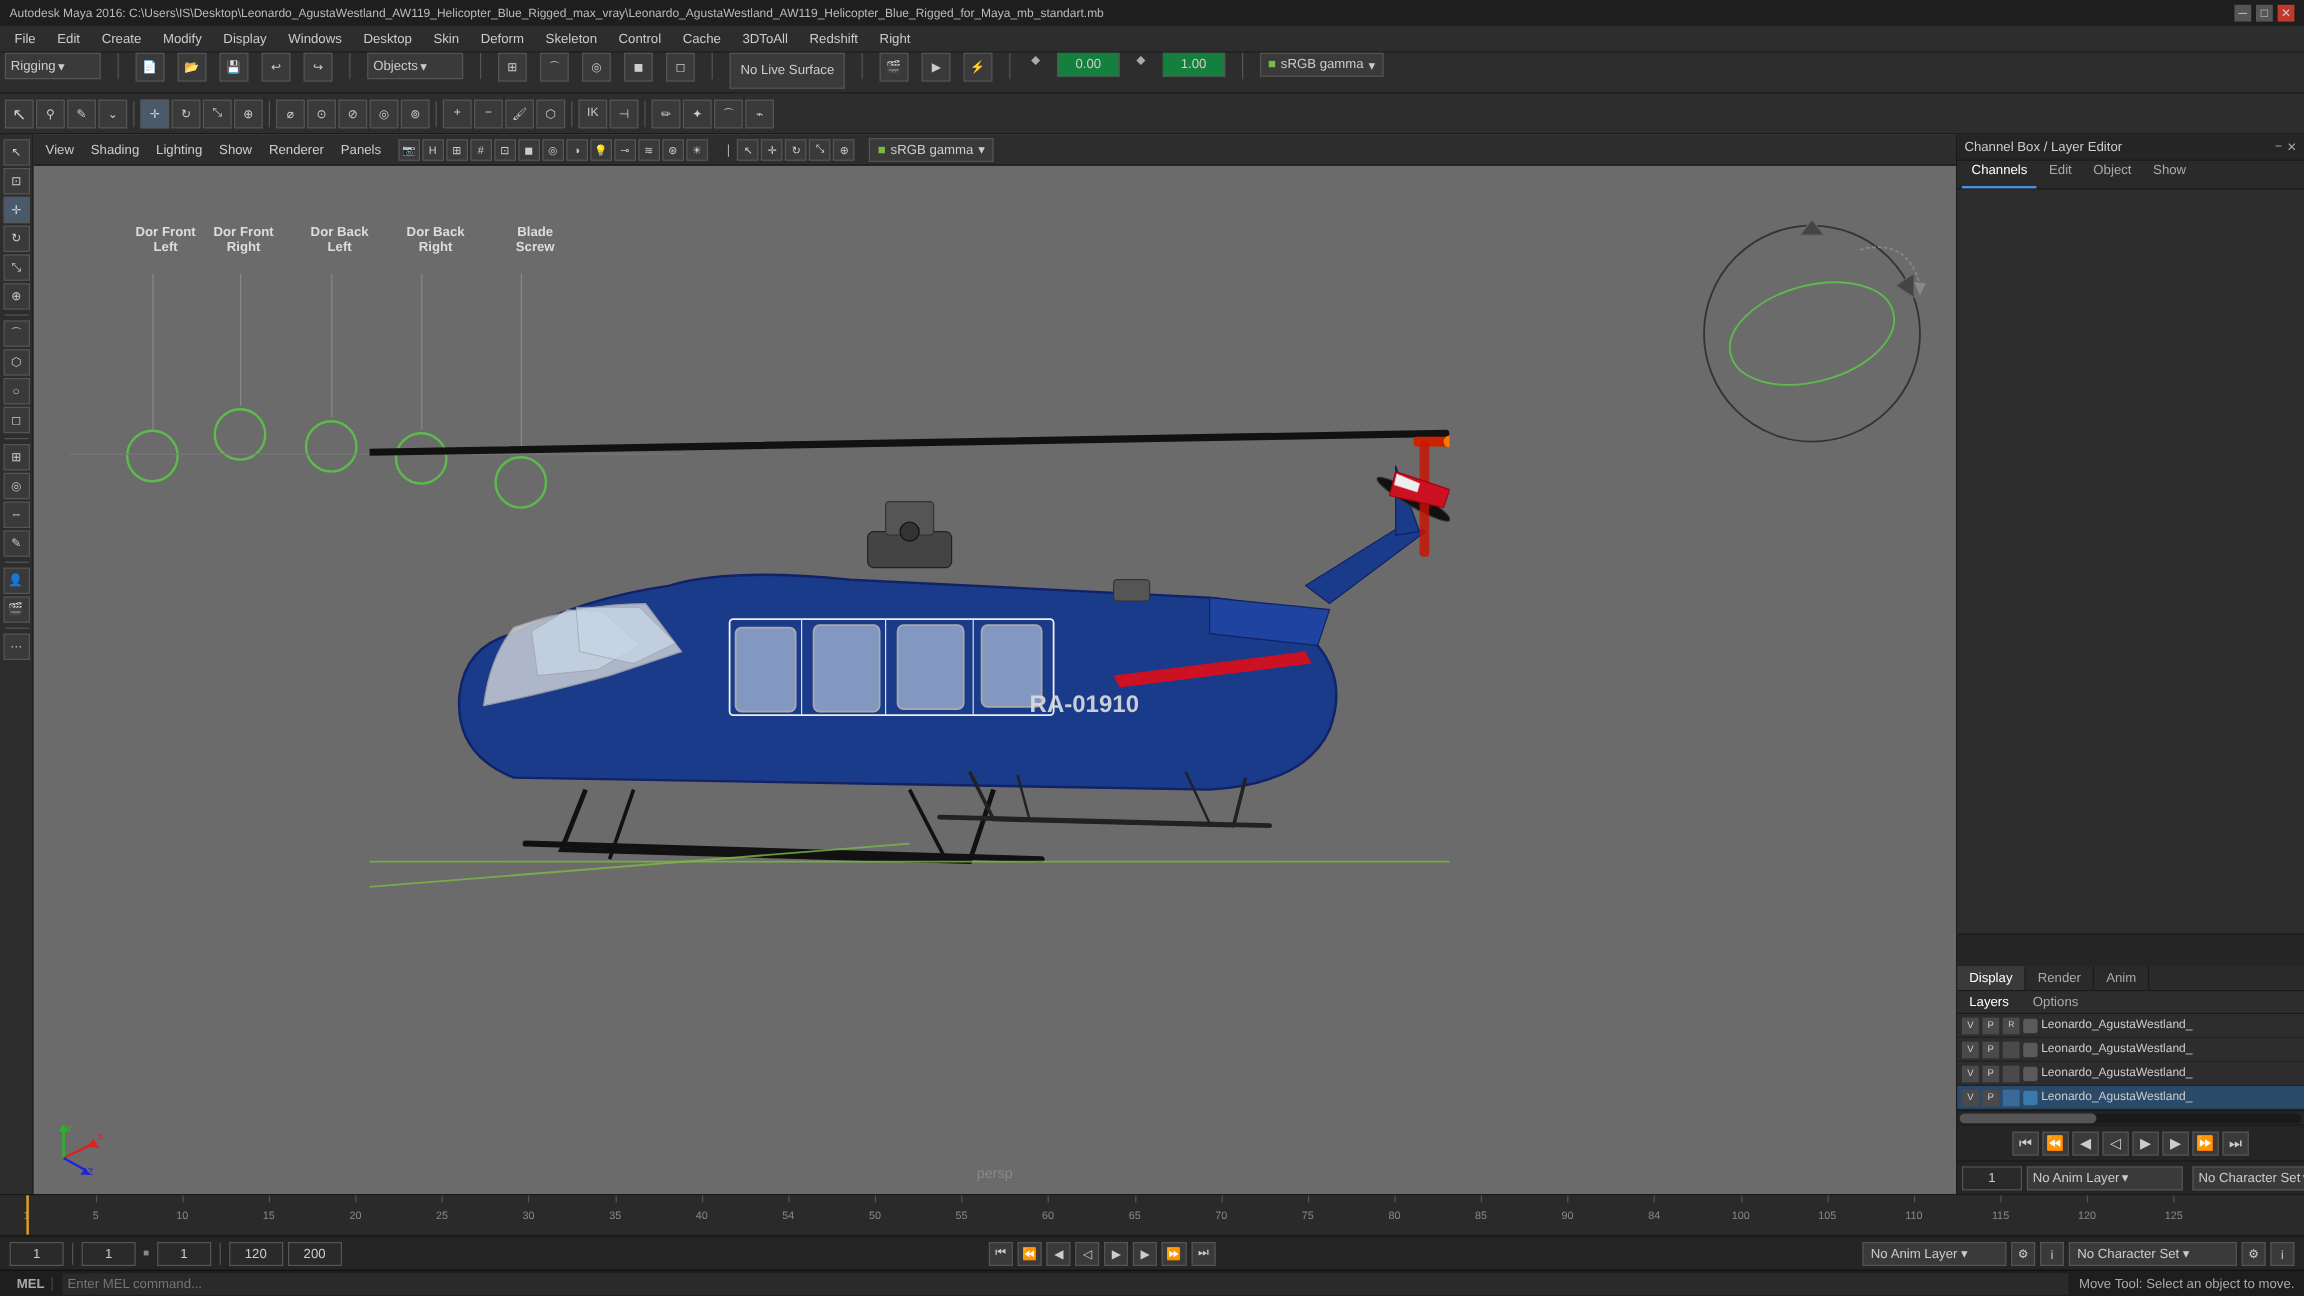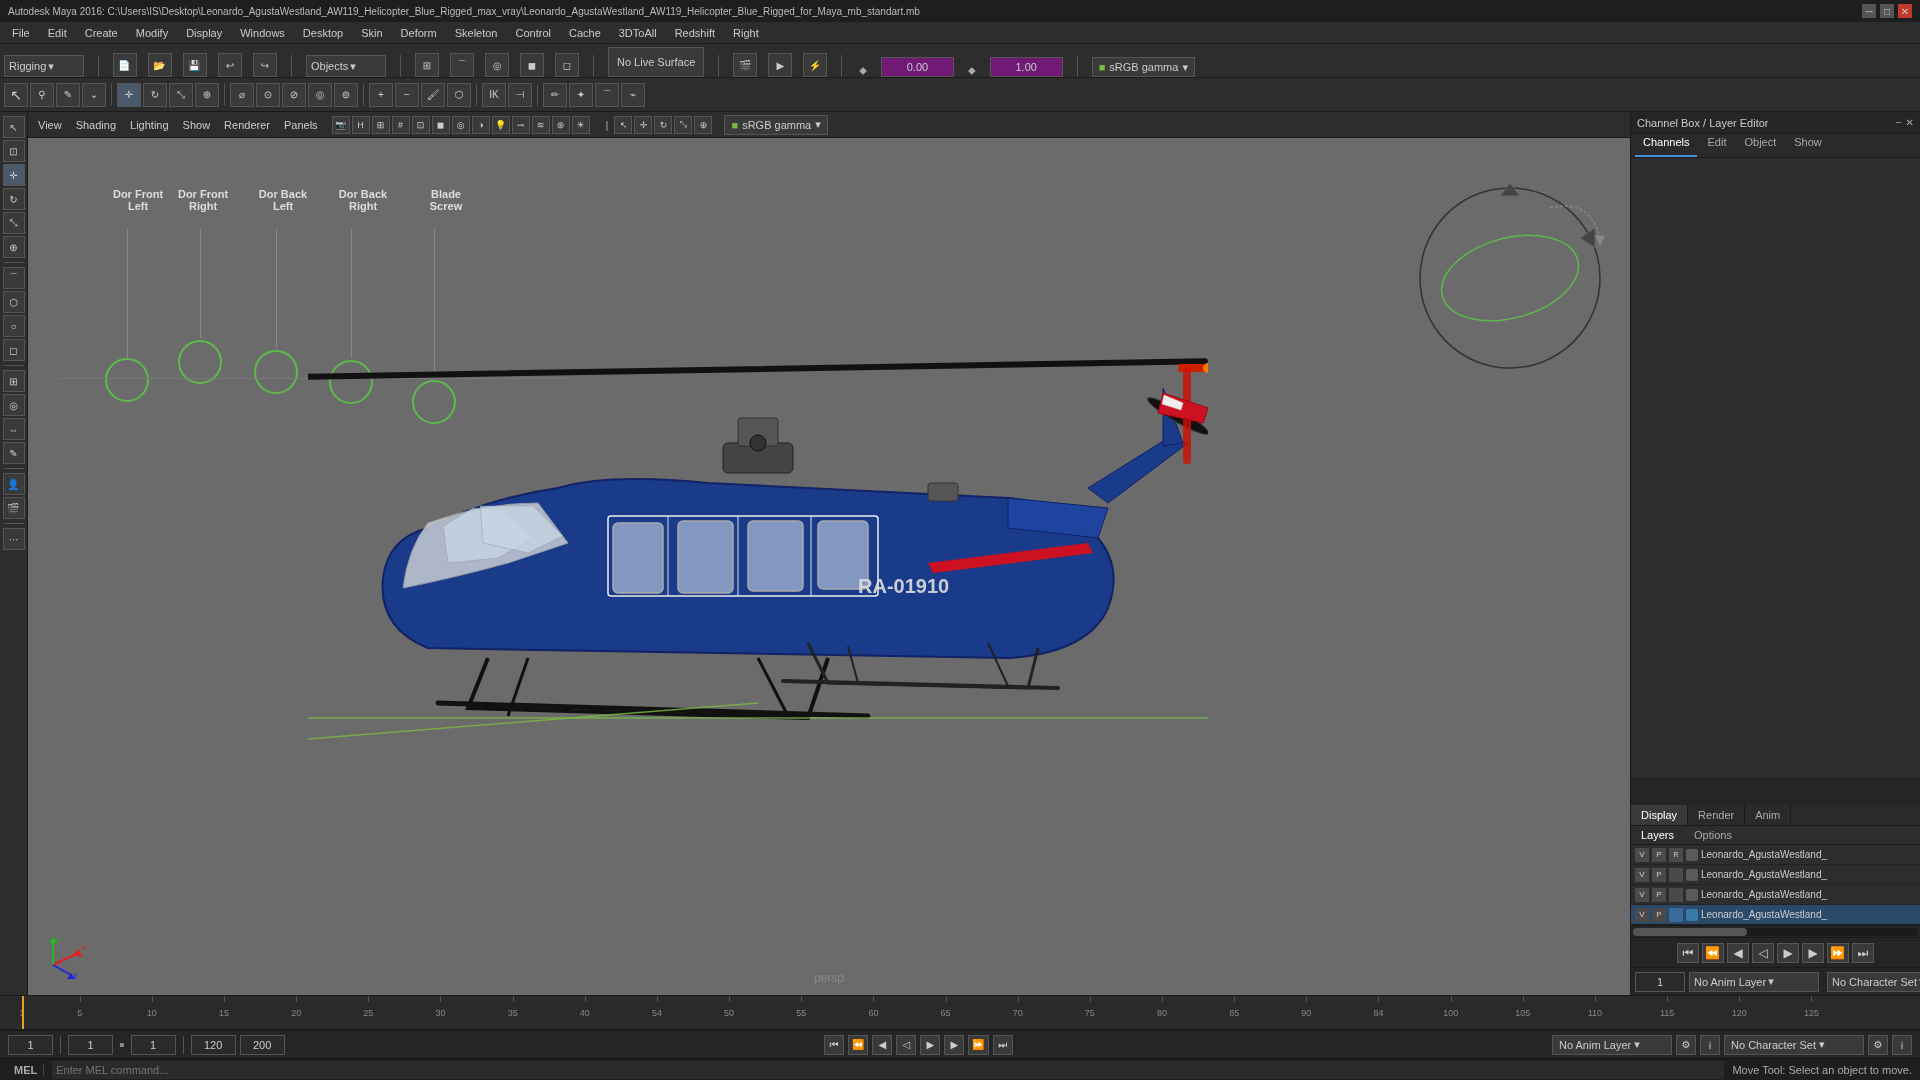--- a/index.html
+++ b/index.html
@@ -18,28 +18,28 @@
     #menu-bar {
       width: 100%; height: 22px; background: #2d2d2d;
       display: flex; align-items: center; padding: 0 4px; gap: 2px;
       border-bottom: 1px solid #1a1a1a;
     }
     .menu-item { padding: 2px 8px; cursor: pointer; font-size: 11px; color: #cccccc; }
 
     
     #toolbar1 {
       width: 100%; height: 34px; background: #2d2d2d;
-      display: flex; align-items: flex-end; padding: 0 4px; gap: 11px;
+      display: flex; align-items: flex-start; padding: 0 4px; gap: 11px;
       border-bottom: 1px solid #1a1a1a;
     }
     .tb-separator { width: 1px; height: 22px; background: #555; margin: 0 3px; }
     .tb-btn { height: 24px; min-width: 24px; background: #3a3a3a; border: 1px solid #555; color: #ccc; cursor: pointer; font-size: 10px; display: flex; align-items: center; justify-content: center; padding: 0 4px; }
     .tb-dropdown { height: 22px; background: #3a3a3a; border: 1px solid #555; color: #ccc; font-size: 11px; padding: 0 4px; cursor: pointer; display: flex; align-items: center; gap: 2px; min-width: 80px; }
     .tb-label { color: #aaa; font-size: 11px; padding: 0 3px; }
-    .tb-input { height: 20px; width: 73px; background: #701a75; border: 1px solid #555; color: #ccc; font-size: 11px; text-align: center; }
+    .tb-input { height: 20px; width: 52px; background: #15803d; border: 1px solid #555; color: #ccc; font-size: 11px; text-align: center; }
     .no-live-surface { height: 30px; background: #3a3a3a; border: 1px solid #555; color: #ccc; font-size: 11px; padding: 0 8px; display: flex; align-items: center; }
 
     
     #toolbar2 {
       width: 100%; height: 34px; background: #2d2d2d;
       display: flex; align-items: center; padding: 0 4px; gap: 2px;
       border-bottom: 1px solid #1a1a1a;
     }
 
     

